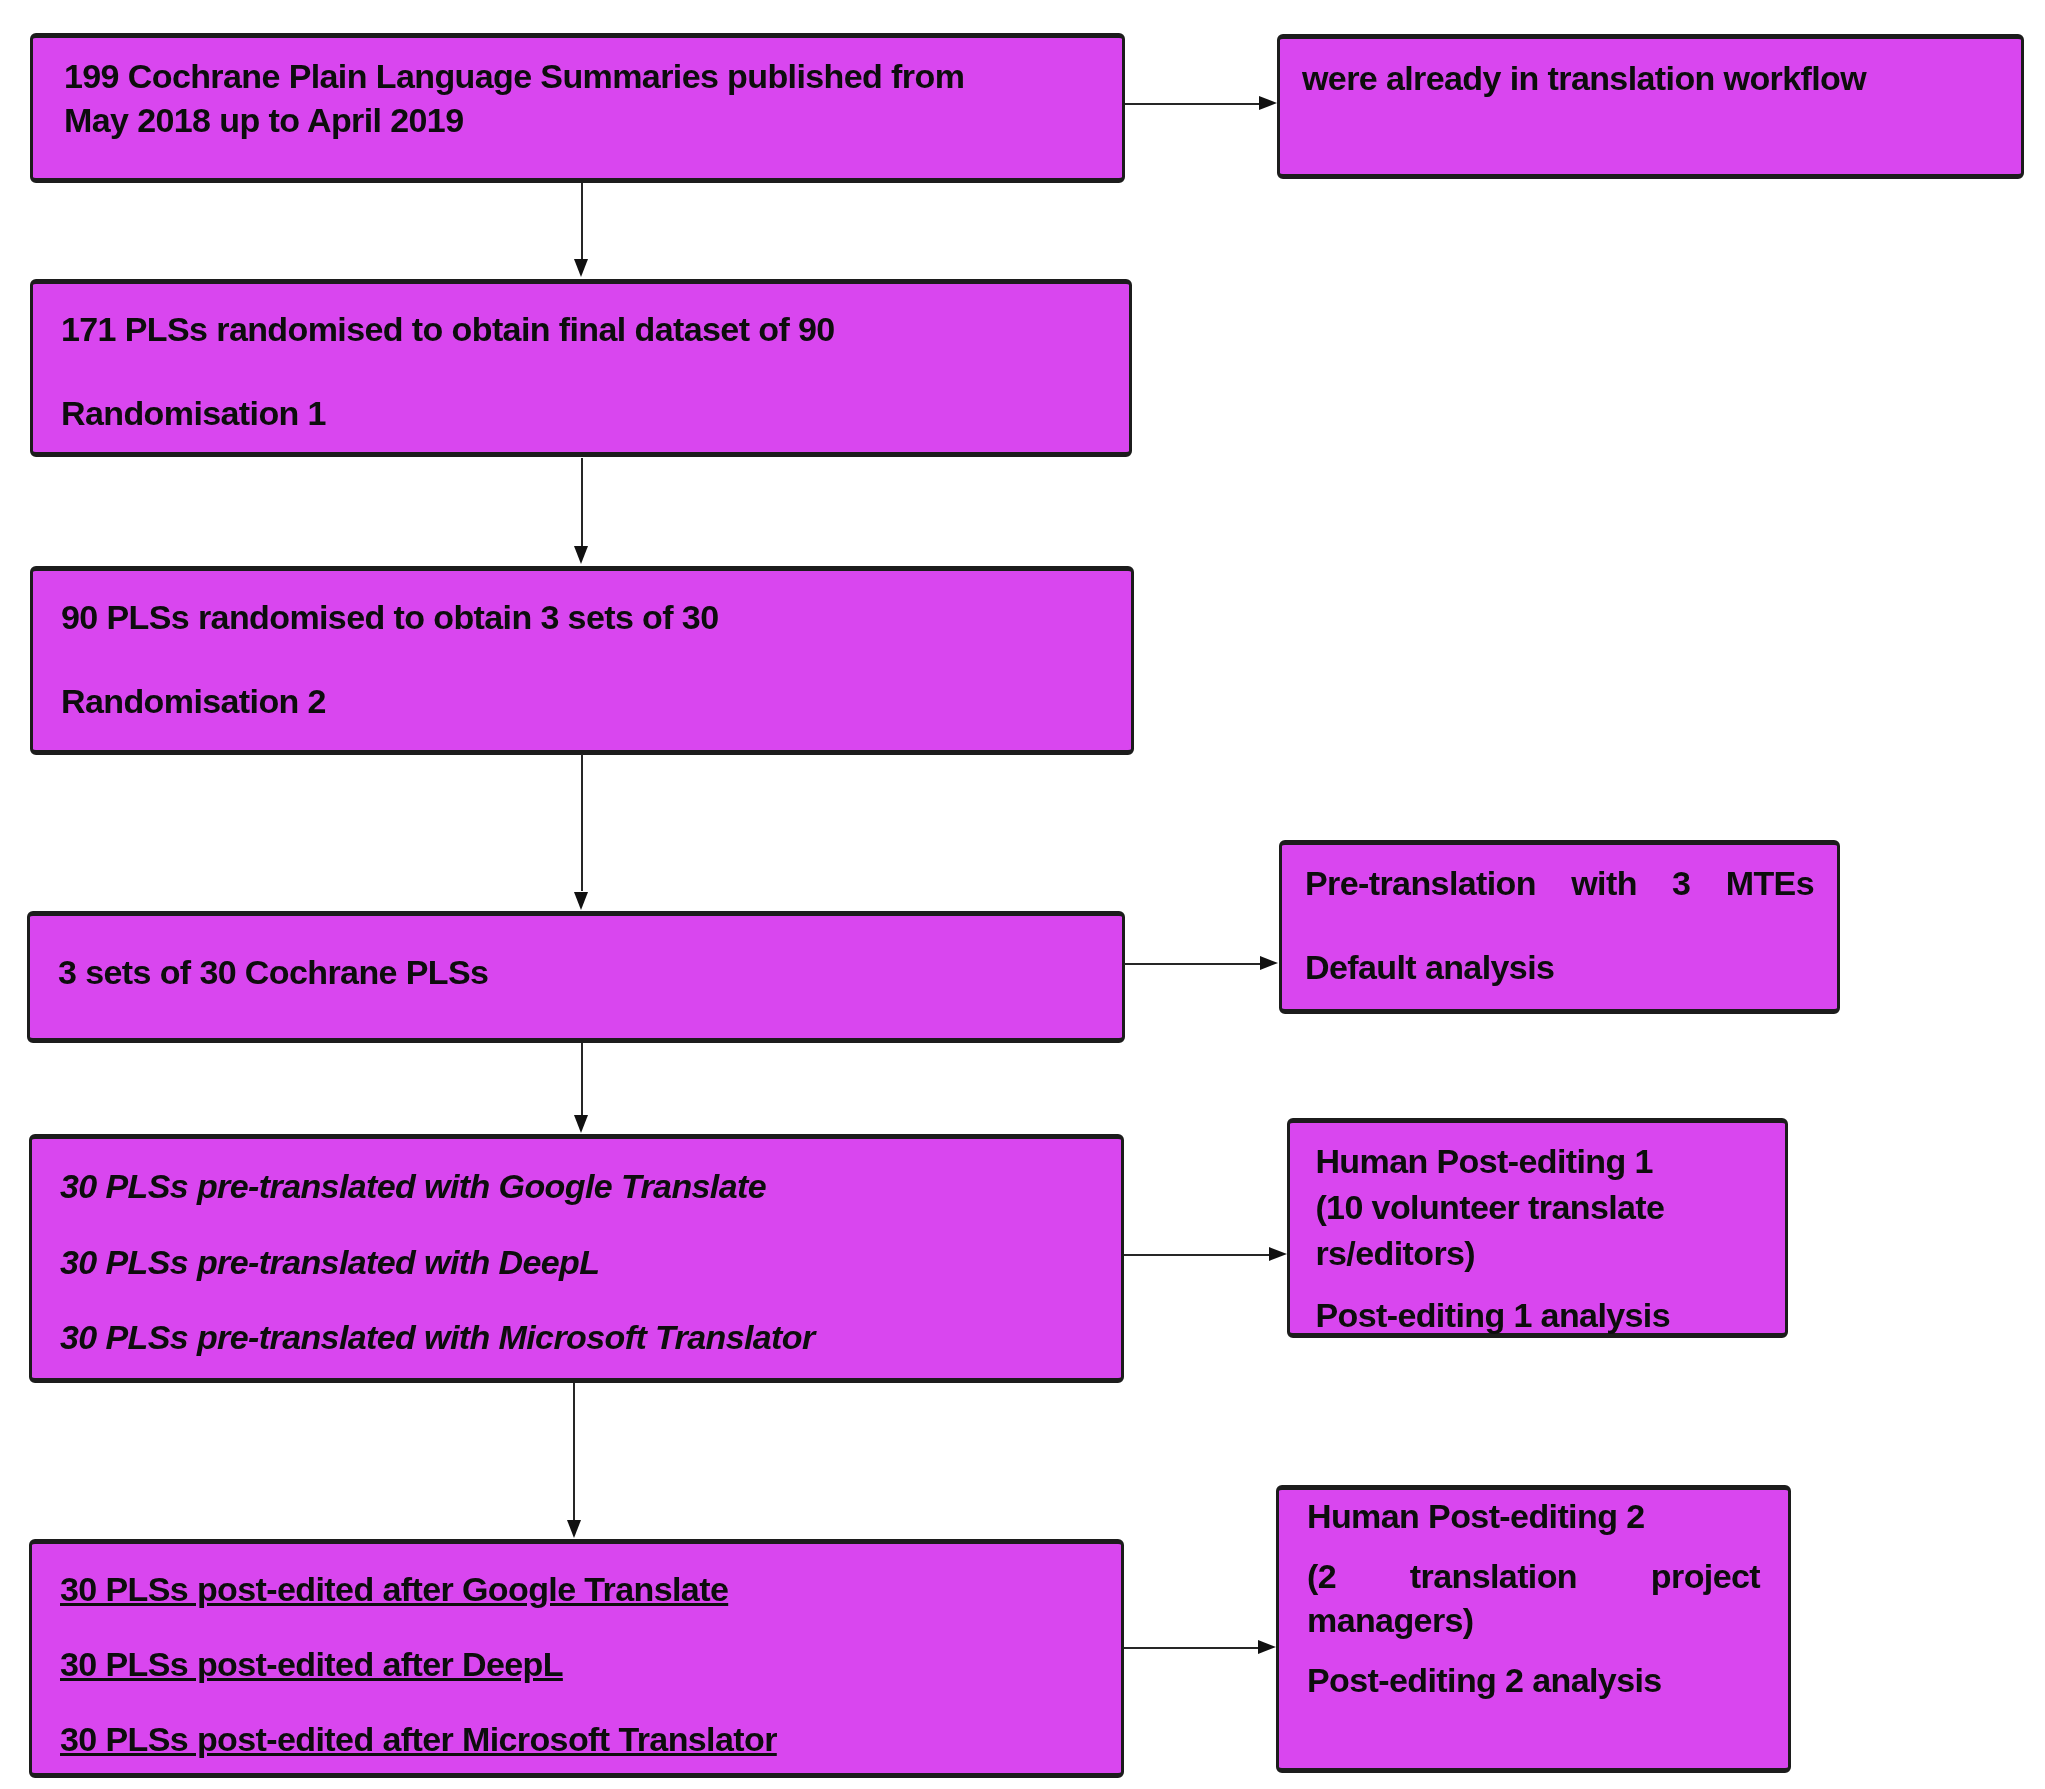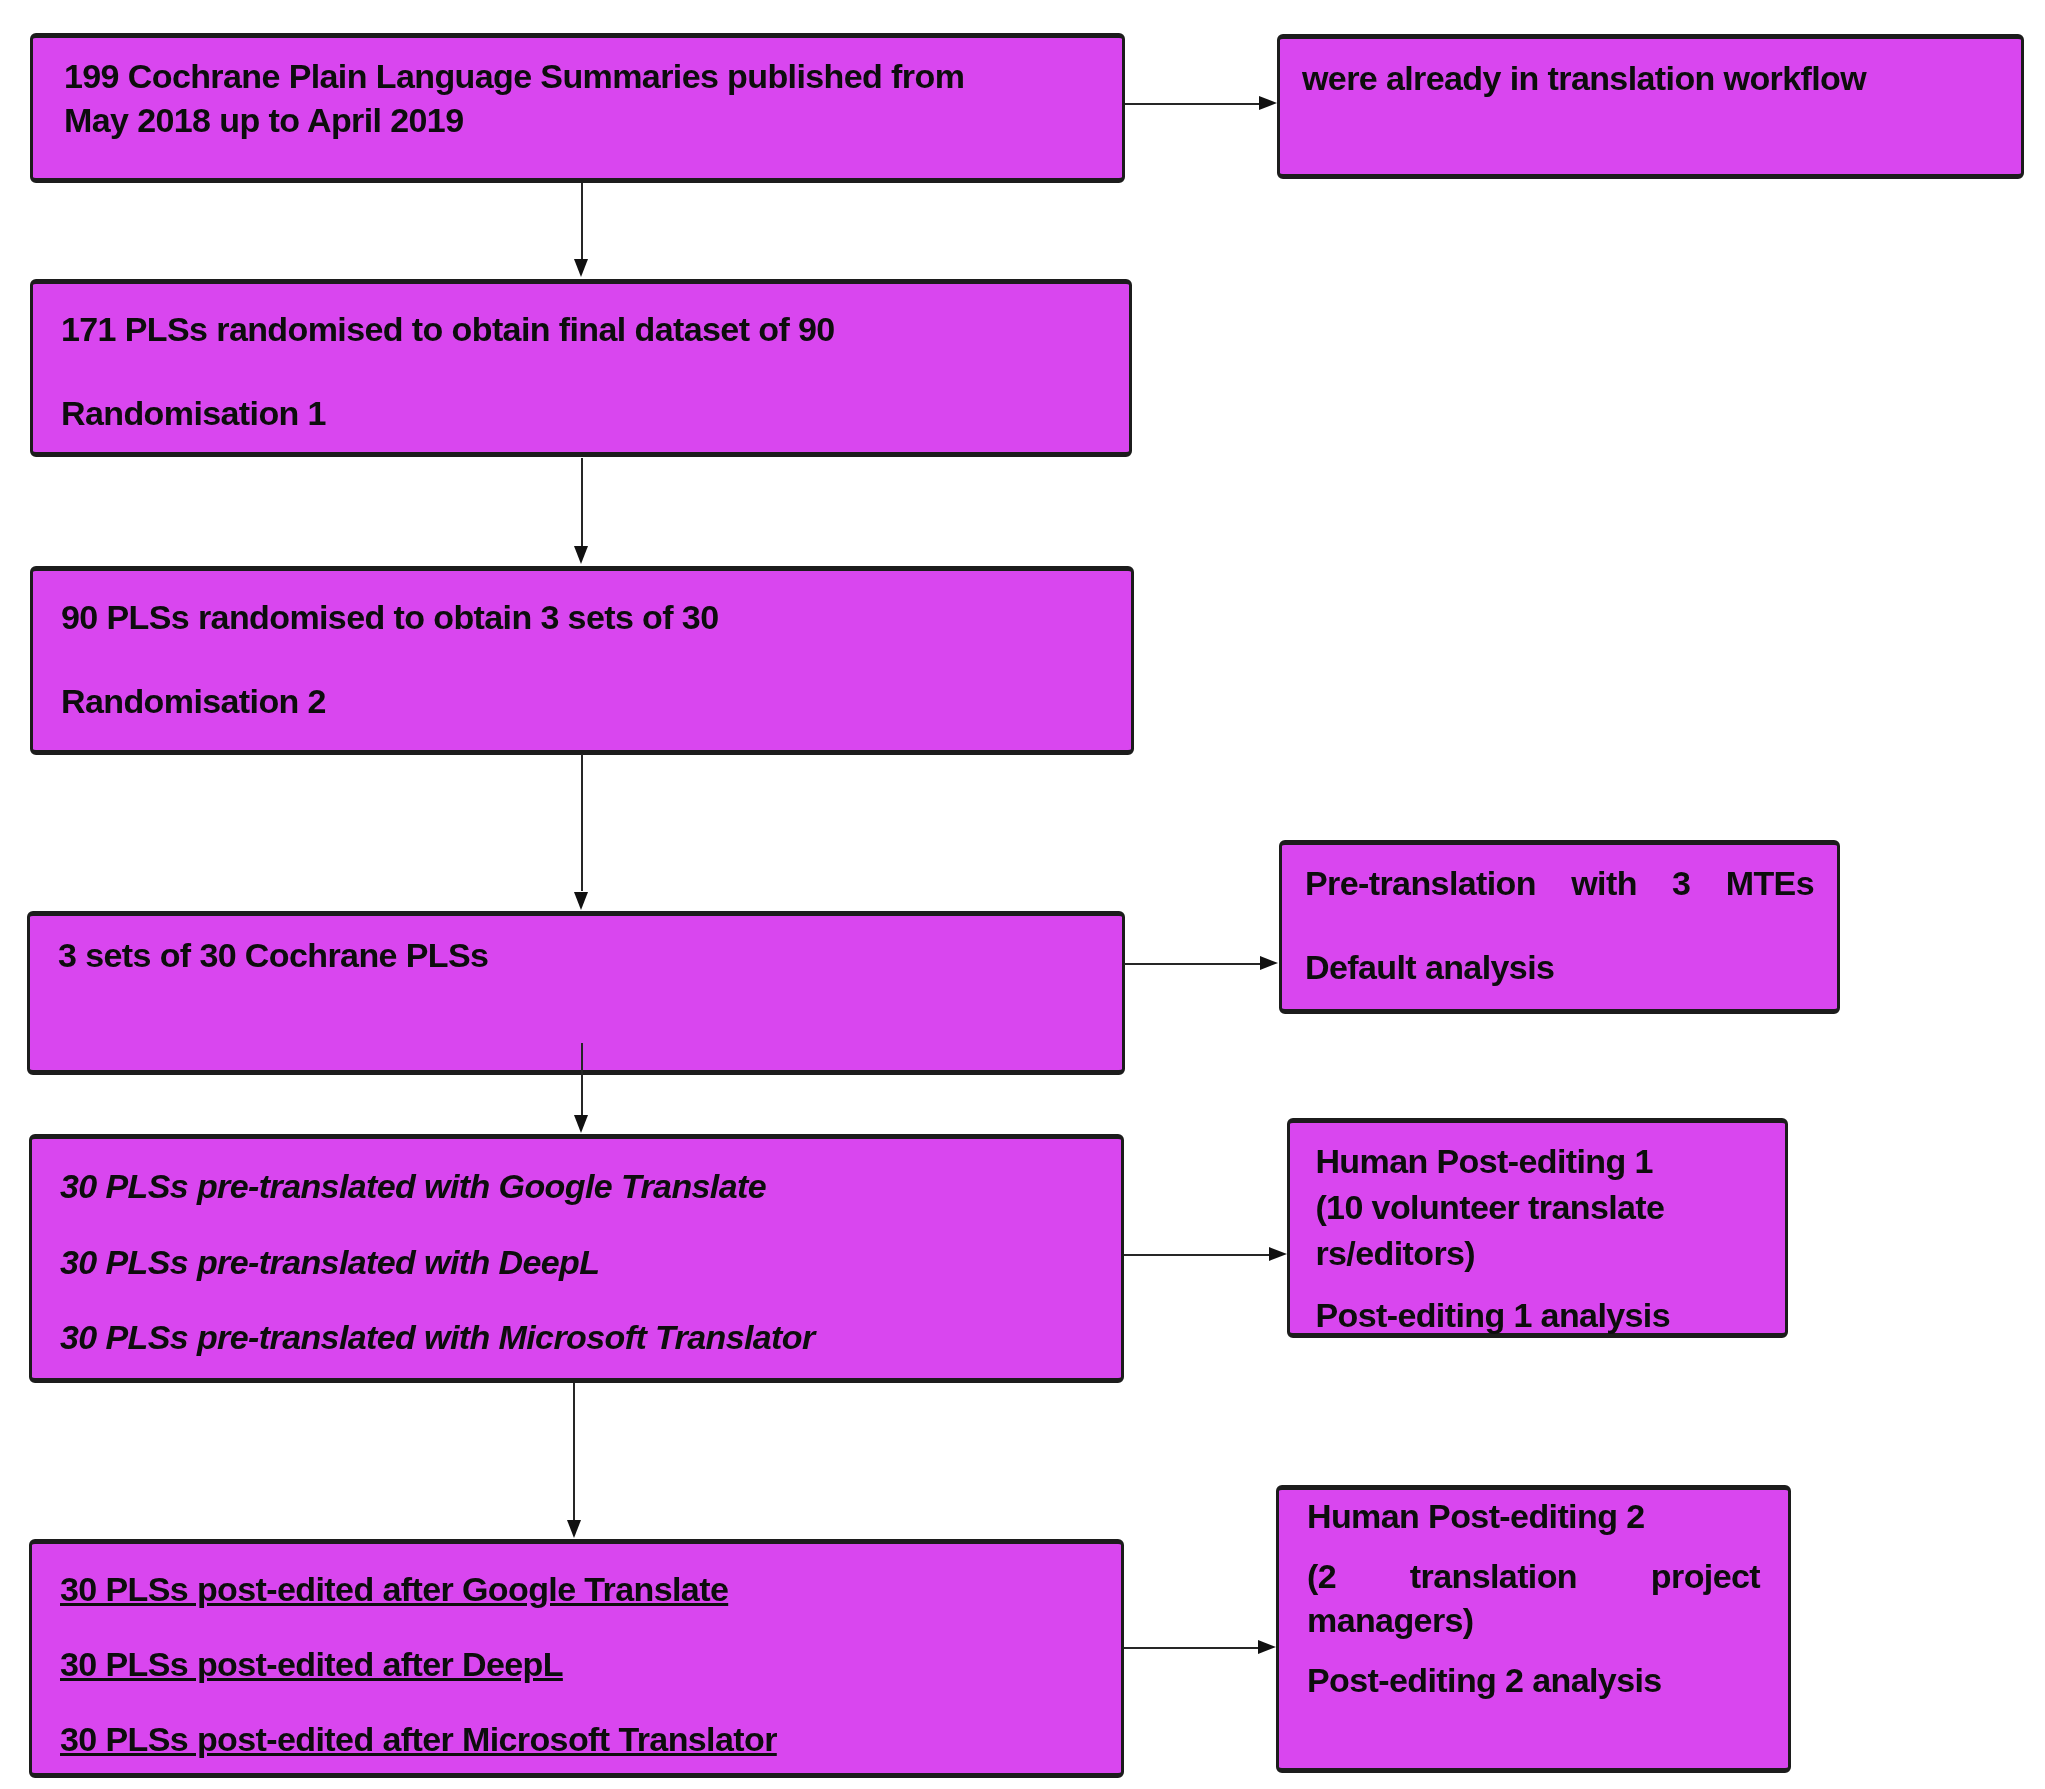--- a/index.html
+++ b/index.html
@@ -41,21 +41,21 @@
   }
   .just {
     text-align: justify;
   }
   .nowrap { white-space: nowrap; }
 
   
   .b-published   { left:  30px; top:   33px; width: 1095px; height: 150px; padding: 15.7px 31px; }
   .b-rand171     { left:  30px; top:  279px; width: 1102px; height: 178px; padding: 23px 28px; }
   .b-rand90      { left:  30px; top:  566px; width: 1104px; height: 189px; padding: 24px 28px; }
-  .b-sets        { left:  27px; top: 911px; width: 1098px; height: 164px; padding: 17px 28px; }
+  .b-sets        { left:  27px; top: 911px; width: 1098px; height: 132px; padding: 34px 28px; }
   .b-pretrans    { left:  29px; top: 1134px; width: 1095px; height: 249px; padding: 25.4px 28px; font-style: italic; }
   .b-postedited  { left:  29px; top: 1539px; width: 1095px; height: 239px; padding: 23px 28px; text-decoration: underline; }
 
   
   .b-excluded    { left: 1277px; top:   34px; width: 747px; height: 145px; padding: 17px 22px; }
   .b-default     { left: 1279px; top: 840px; width:  561px; height: 174px; padding: 15.7px 23px; }
   .b-pe1         { left: 1287px; top: 1118px; width:  501px; height: 220px; padding: 14.5px 25.4px; line-height: 1.36; }
   .b-pe2         { left: 1276px; top: 1485px; width:  515px; height: 288px; padding: 4px 28px; }
 
   .gap-lg  { margin-top: 40px; }

